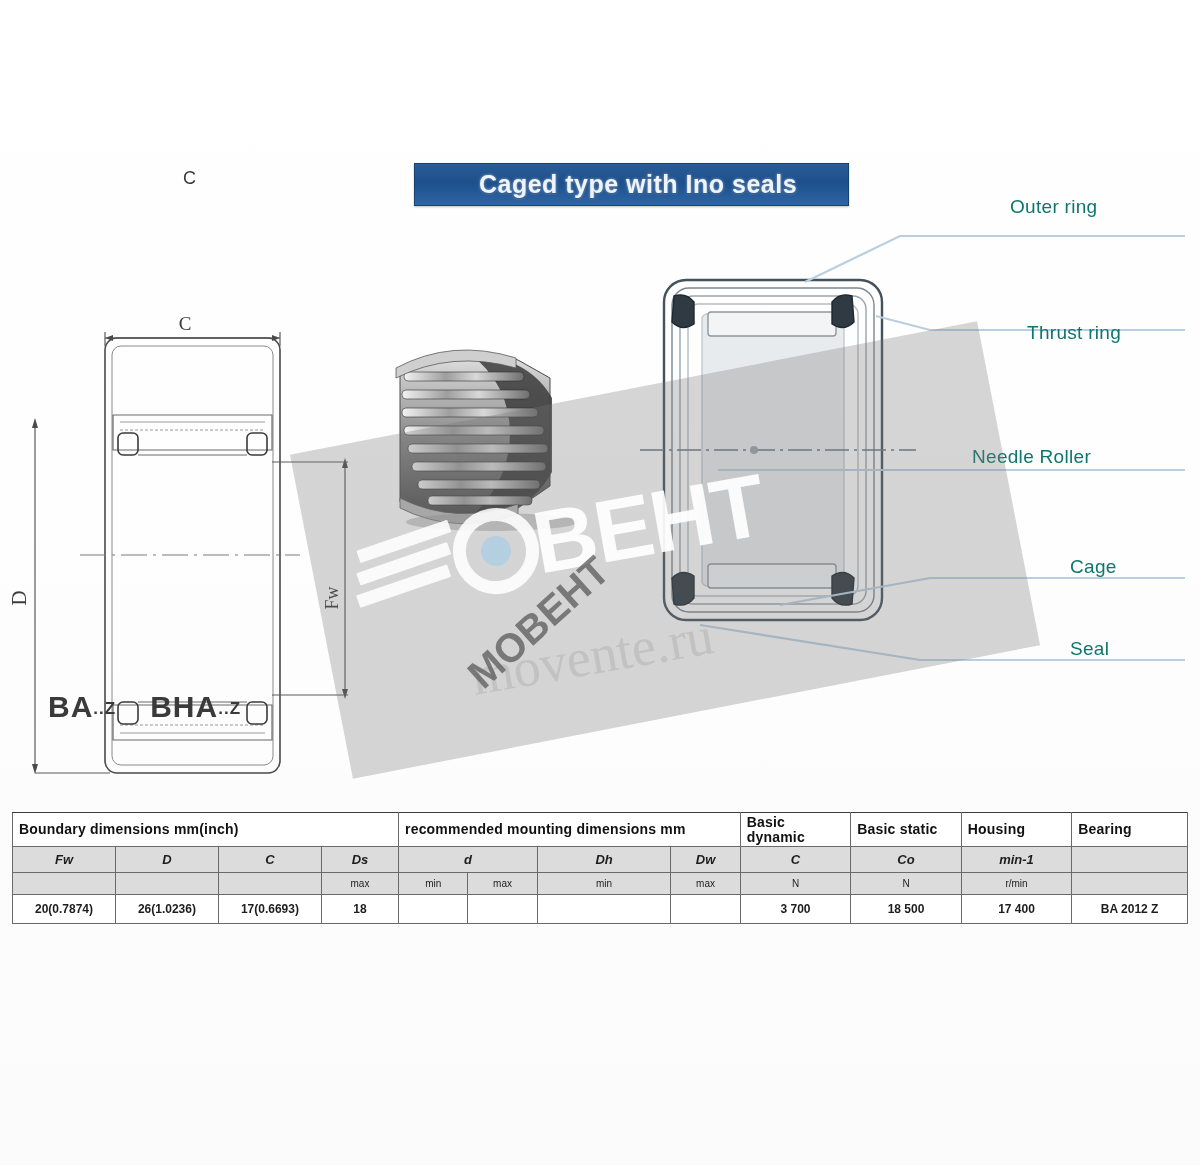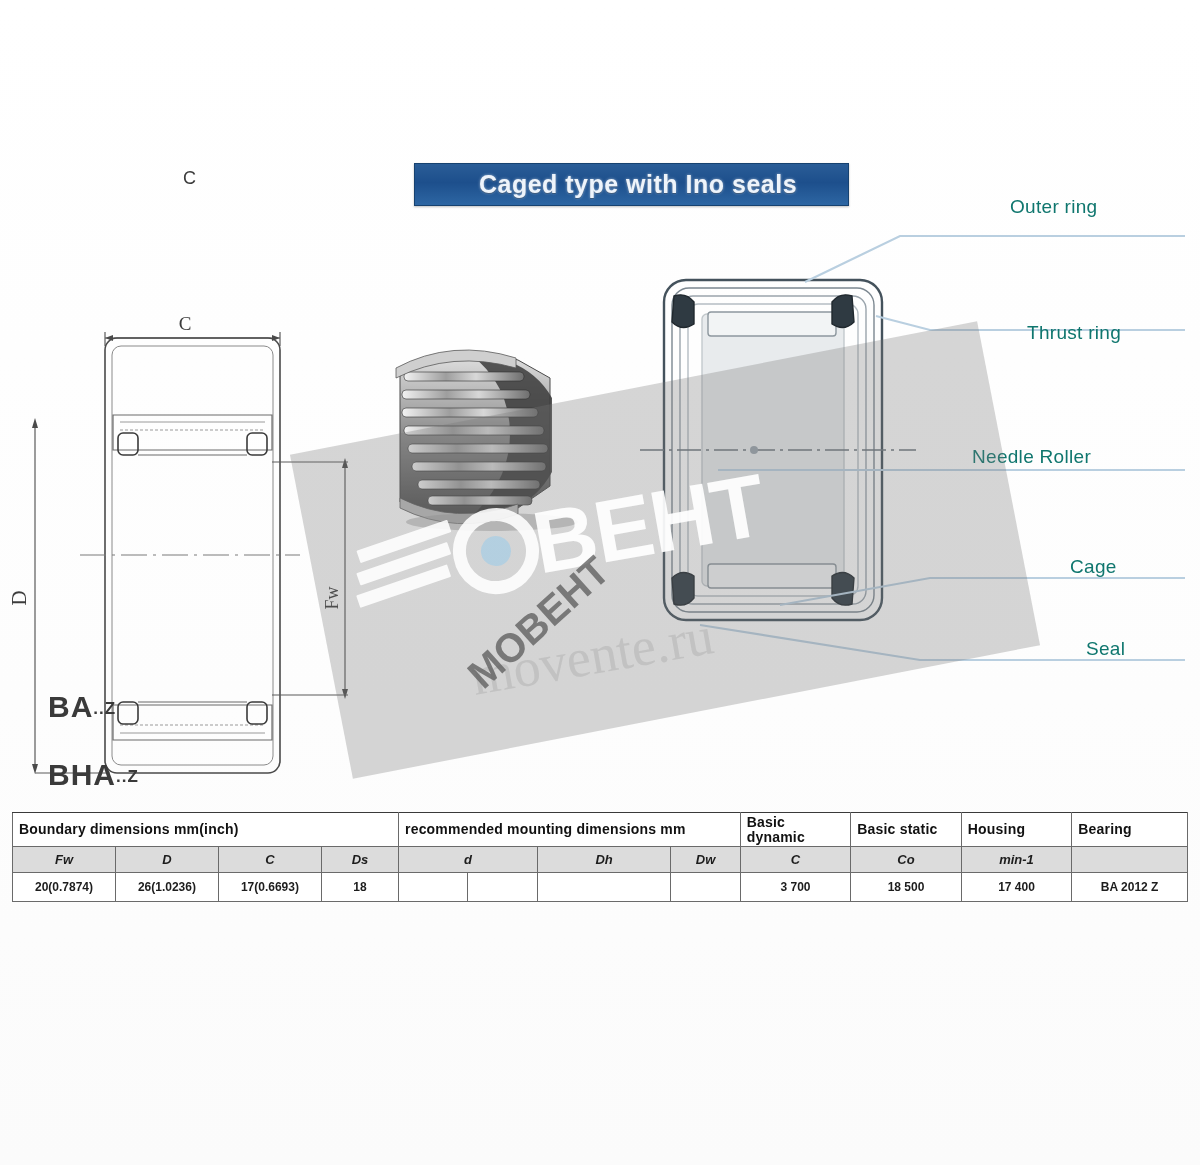--- a/index.html
+++ b/index.html
@@ -45,21 +45,21 @@
     white-space:nowrap;
     filter:blur(.3px);
     letter-spacing:.3px;
   }
 
   
   .designations{
     position:absolute;left:48px;top:690px;
     font-size:30px;font-weight:bold;color:#3a3a3a;
     letter-spacing:1px;filter:blur(.35px);
-    display:flex;gap:34px;flex-direction:column;
+    display:flex;gap:34px;
   }
   .designations .sub{font-size:17px;font-weight:bold;vertical-align:middle;}
 
   
   .photo-wrap{position:absolute;left:372px;top:322px;width:215px;height:215px;}
 
   
   .spec-table{
     position:absolute;left:12px;top:812px;width:1176px;
     border-collapse:collapse;
@@ -229,21 +229,21 @@
         <path d="M780 605 L930 578 L1185 578"></path>
         <path d="M700 625 L920 660 L1185 660"></path>
       </g>
     </svg>
   </div>
 
   <div class="callout" style="left:1010px;top:196px;">Outer ring</div>
   <div class="callout" style="left:1008px;top:322px;margin-left:19px;">Thrust ring</div>
   <div class="callout" style="left:972px;top:446px;">Needle Roller</div>
   <div class="callout" style="left:1070px;top:556px;">Cage</div>
-  <div class="callout" style="left:1070px;top:638px;margin-left:16px;">Seal</div>
+  <div class="callout" style="left:1070px;top:638px;">Seal</div>
 
   <div class="photo-wrap">
     <svg width="215" height="215" viewBox="0 0 215 215">
       <defs>
         <linearGradient id="metal" x1="0" y1="0" x2="1" y2="0">
           <stop offset="0%" stop-color="#f2f2f2"></stop>
           <stop offset="35%" stop-color="#9e9e9e"></stop>
           <stop offset="60%" stop-color="#d8d8d8"></stop>
           <stop offset="100%" stop-color="#6e6e6e"></stop>
         </linearGradient>
@@ -336,20 +336,34 @@
         <th class="shade sym">Ds</th>
         <th class="shade sym" colspan="2">d</th>
         <th class="shade sym">Dh</th>
         <th class="shade sym">Dw</th>
         <th class="shade sym">C</th>
         <th class="shade sym">Co</th>
         <th class="shade sym">min-1</th>
         <th class="shade sym"></th>
       </tr>
 
+      <tr class="h-unit">
+        <th class="shade unit"></th>
+        <th class="shade unit"></th>
+        <th class="shade unit"></th>
+        <th class="shade unit">max</th>
+        <th class="shade unit">min</th>
+        <th class="shade unit">max</th>
+        <th class="shade unit">min</th>
+        <th class="shade unit">max</th>
+        <th class="shade unit">N</th>
+        <th class="shade unit">N</th>
+        <th class="shade unit">r/min</th>
+        <th class="shade unit"></th>
+      </tr>
     </thead>
     <tbody>
       <tr class="datarow">
         <td>20(0.7874)</td>
         <td>26(1.0236)</td>
         <td>17(0.6693)</td>
         <td>18</td>
         <td></td>
         <td></td>
         <td></td>

